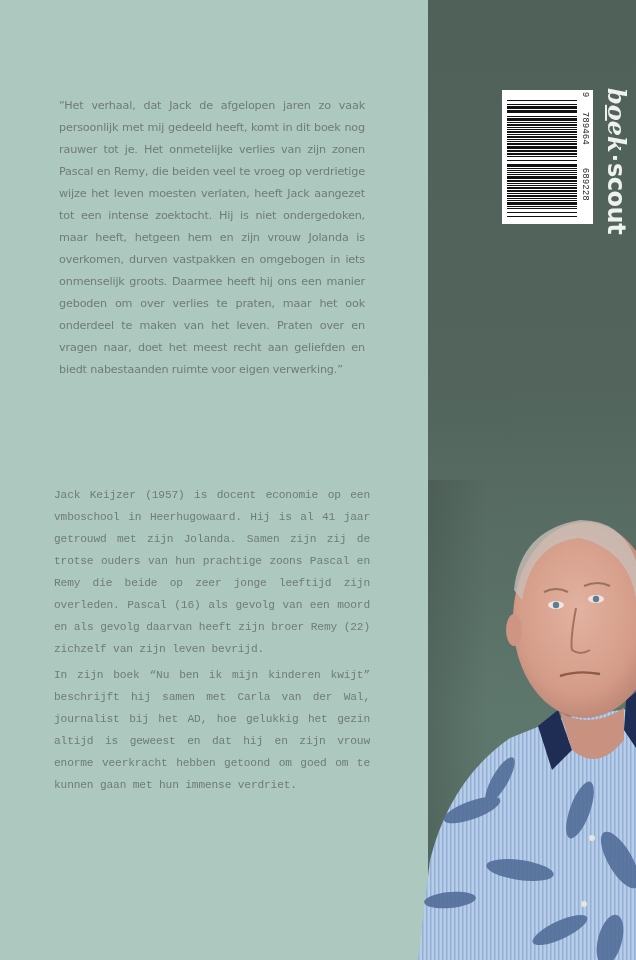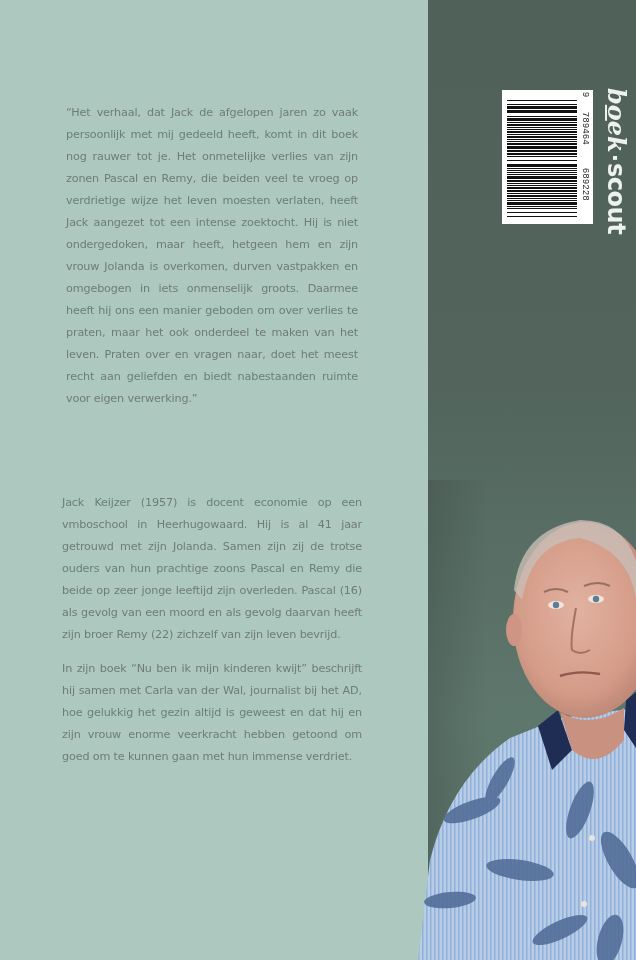--- a/index.html
+++ b/index.html
@@ -3,24 +3,24 @@
 <meta charset="utf-8">
 <style>
   html, body { margin: 0; padding: 0; }
   body { width: 636px; height: 960px; overflow: hidden; background: #adc8be; font-family: "DejaVu Sans", sans-serif; }
   .cover { position: relative; width: 636px; height: 960px; background: #adc8be; overflow: hidden; }
   .dark-panel { position: absolute; left: 428px; top: 0; width: 208px; height: 960px;
     background: linear-gradient(180deg, #4f6158 0%, #52645b 40%, #5a7168 60%, #5b7269 100%); }
   .text-block { position: absolute; left: 50px; width: 324px; font-size: 11.2px; line-height: 22px;
     color: #6f7c77; text-align: justify; letter-spacing: -0.15px; }
   .quote { top: 86px; }
-  .quote p { margin: 16px; }
+  .quote p { margin: 9px; }
   .attribution { color: #eef4f1; text-align: left; }
   .bio { top: 480px; }
-  .bio p { margin: 12px; }
+  .bio p { margin: 4px; font-family: Liberation Mono, monospace; }
   .barcode { position: absolute; left: 502px; top: 90px; width: 91px; height: 134px; background: #ffffff; }
   .barcode-inner { position: absolute; left: 0; top: 0; width: 134px; height: 91px;
     transform-origin: 0 0; transform: translate(91px, 0) rotate(90deg); }
   .bars { position: absolute; left: 10px; top: 16px; width: 118px; height: 70px; display: flex; align-items: stretch; }
   .bars span { display: block; background: #111; margin-right: 1px; }
   .digits { position: absolute; left: 0; top: 2px; width: 134px; height: 12px; font-family: "Liberation Sans", sans-serif;
     font-size: 9px; color: #222; }
   .digits .d0 { position: absolute; left: 2px; }
   .digits .d1 { position: absolute; left: 22px; letter-spacing: 0.5px; }
   .digits .d2 { position: absolute; left: 78px; letter-spacing: 0.5px; }

